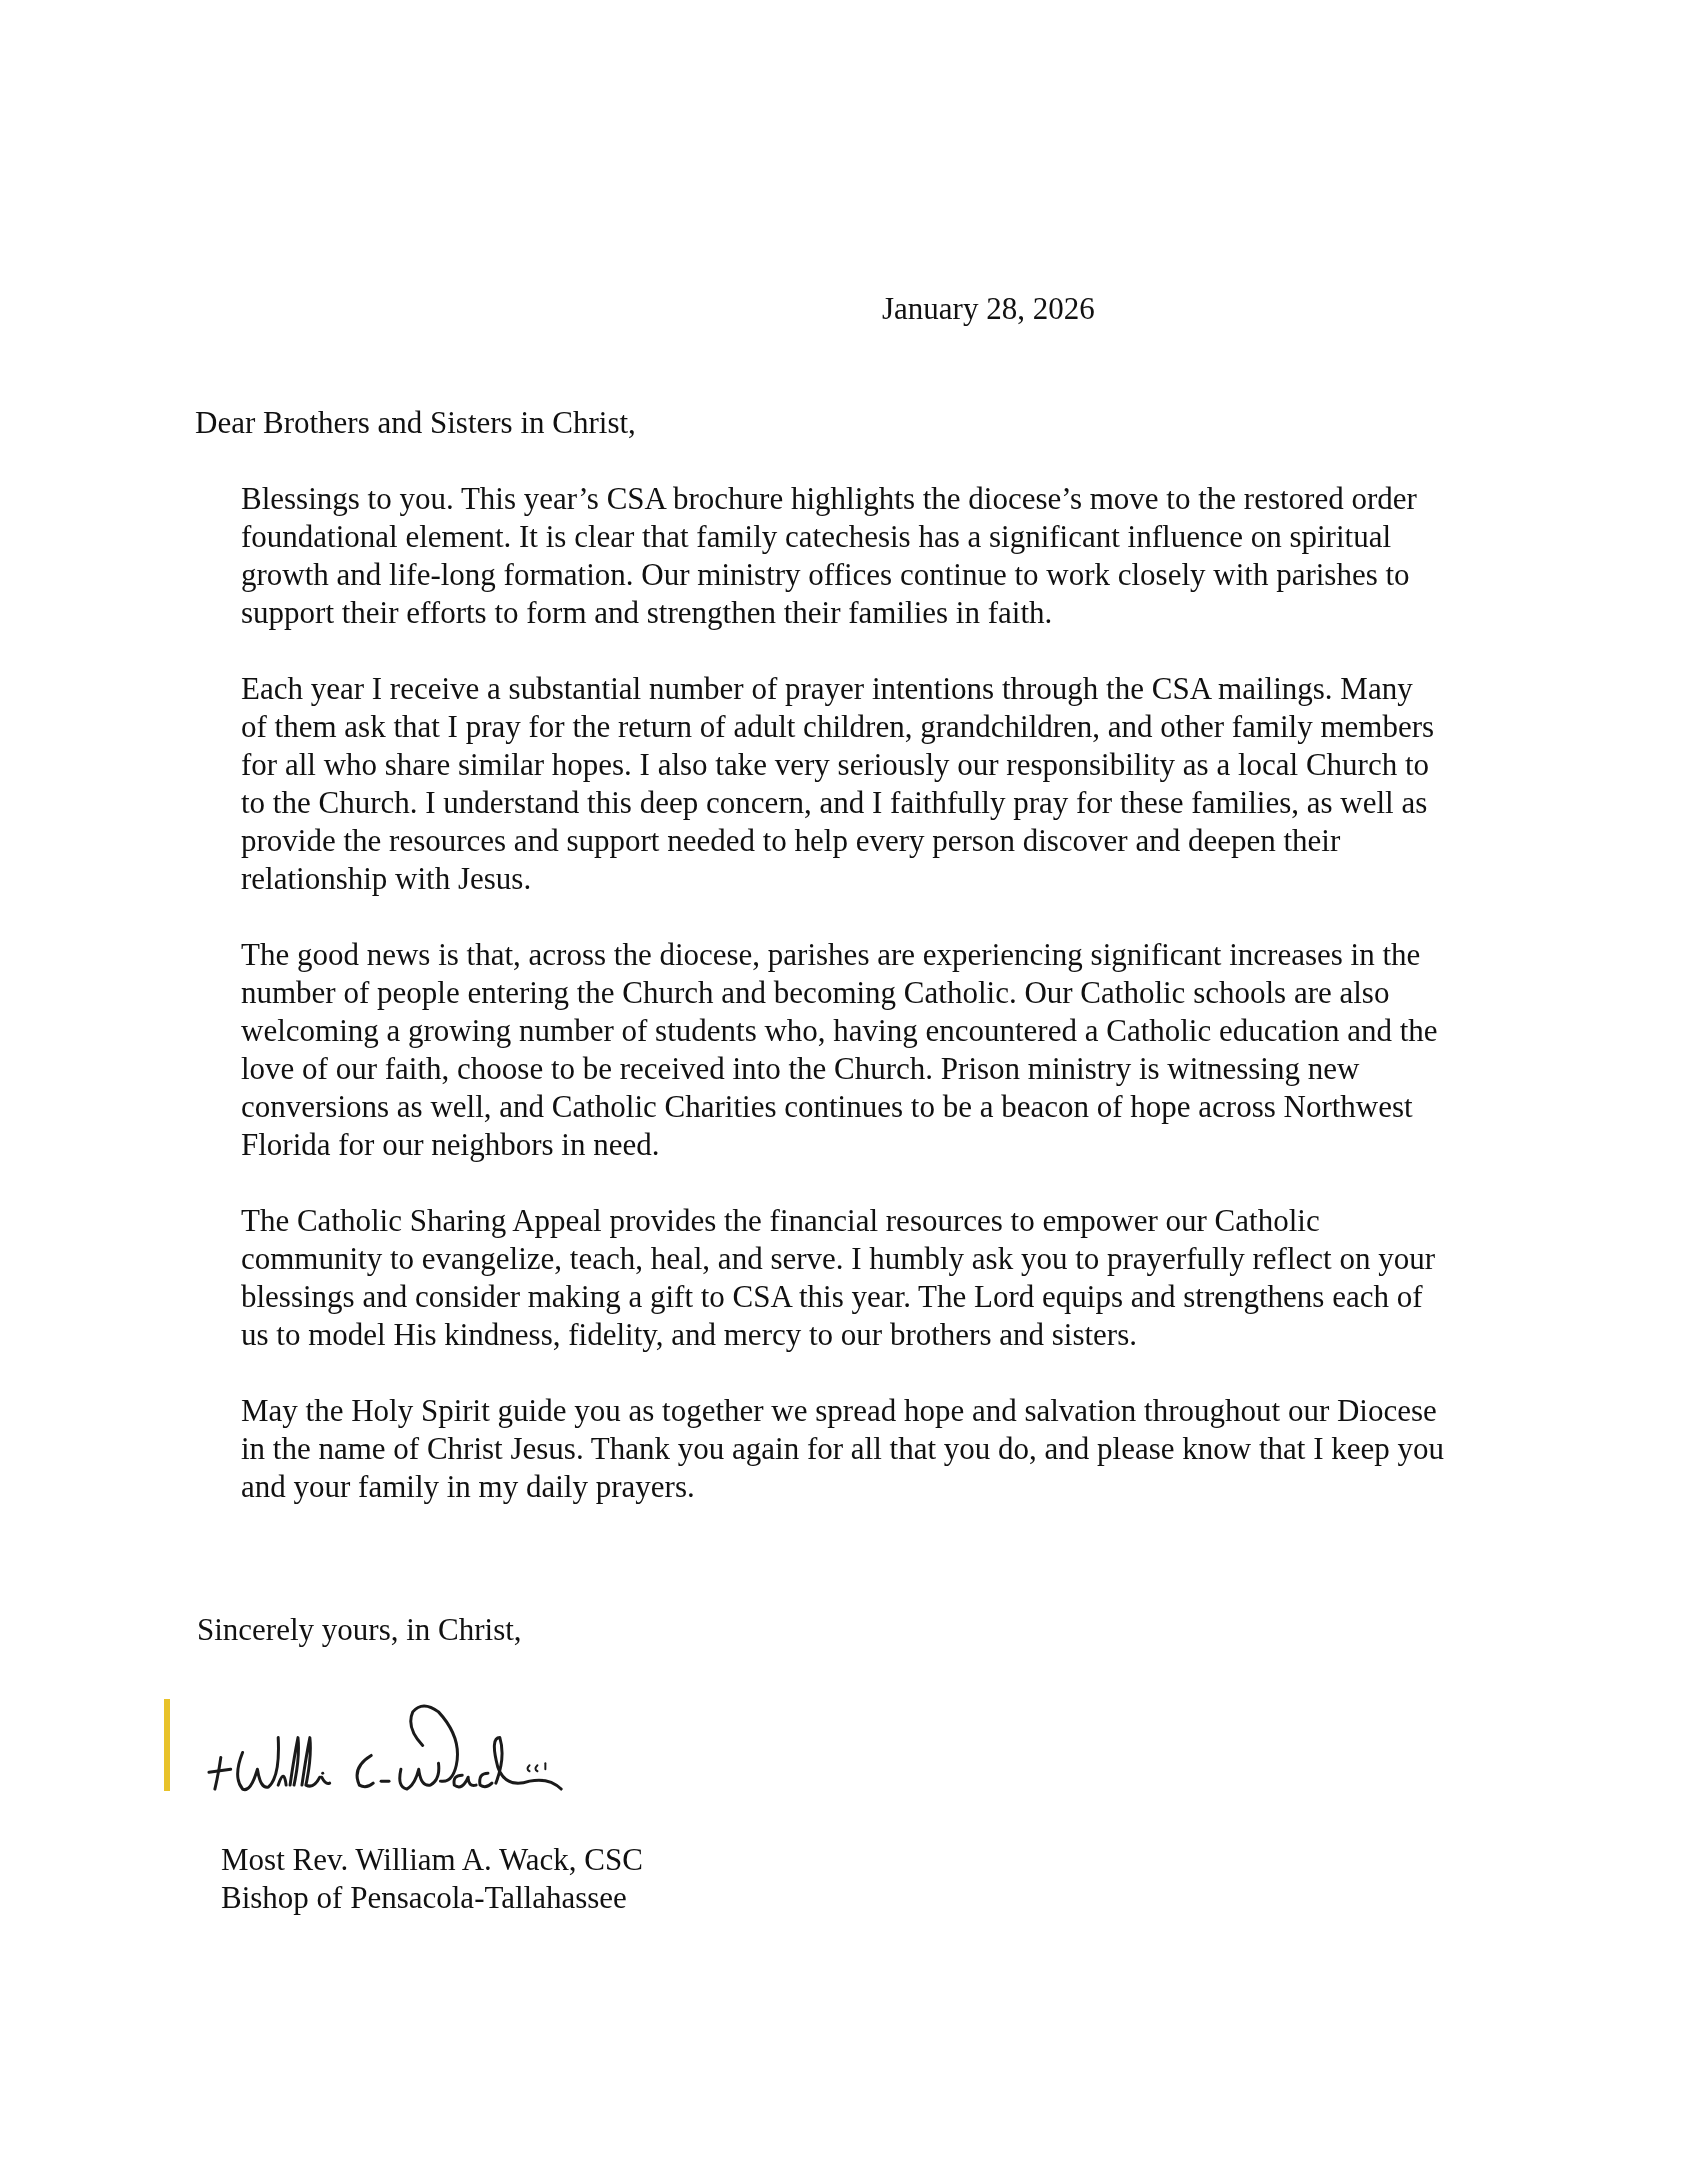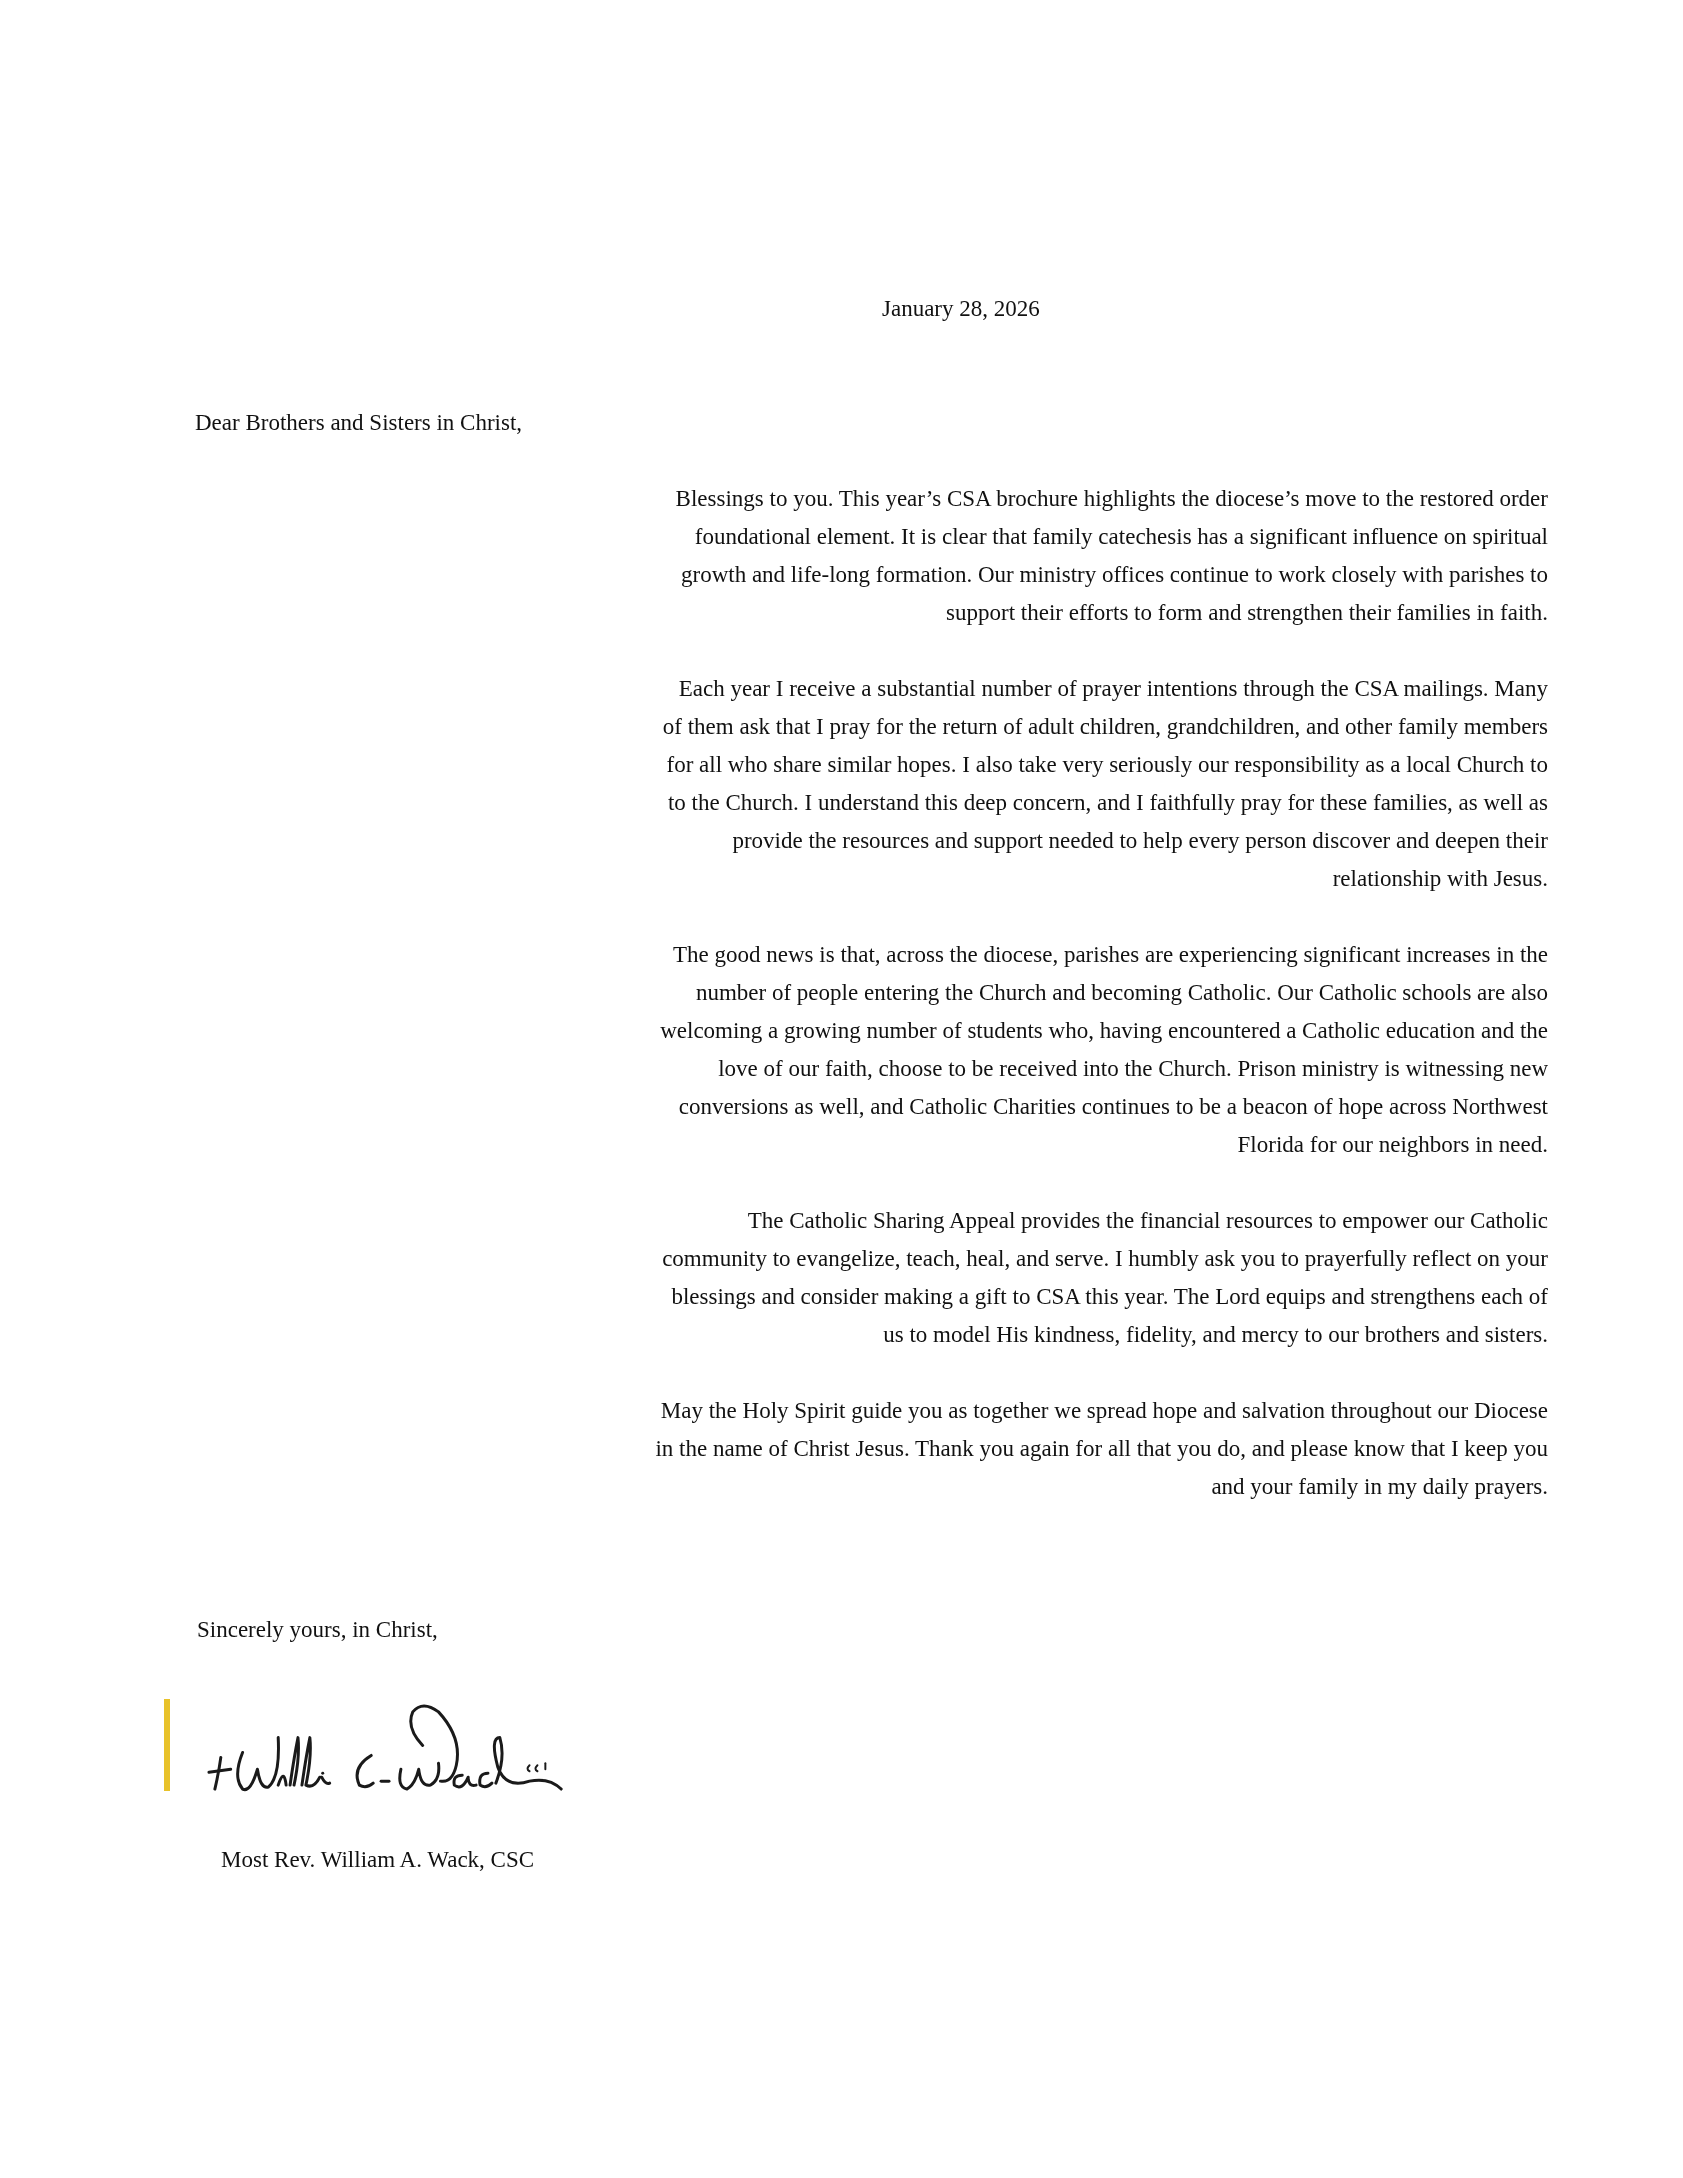--- a/index.html
+++ b/index.html
@@ -16,24 +16,23 @@
     color: #111111;
   }
   .page {
     position: absolute;
     left: 0; top: 0;
     width: 1683px;
     height: 2178px;
     background: #ffffff;
   }
   .text {
-    font-size: 23px;
+    font-size: 31px;
     line-height: 38px;
     white-space: nowrap;
-    text-align: right;
   }
   .date {
     position: absolute;
     left: 882px;
     top: 290px;
   }
   .salutation {
     position: absolute;
     left: 195px;
     top: 404px;
@@ -151,16 +150,17 @@
     <path d="M288 76 Q278 76 280 88 Q286 92 292 86"></path>
     <path d="M296 86 Q306 60 300 40 Q290 40 298 70 Q306 92 330 84 Q350 80 362 92"></path>
 
     <path d="M330 68 Q326 72 330 74" stroke-width="2"></path>
     <path d="M338 68 Q334 72 338 74" stroke-width="2"></path>
     <path d="M346 66 L346 72" stroke-width="2"></path>
   </svg>
 
   <div class="text signer">
     <span class="line">Most Rev. William A. Wack, CSC</span>
+    <span class="line">Bishop of Pensacola-Tallahassee</span>
   </div>
 
 </div>
 
 
 </body></html>

